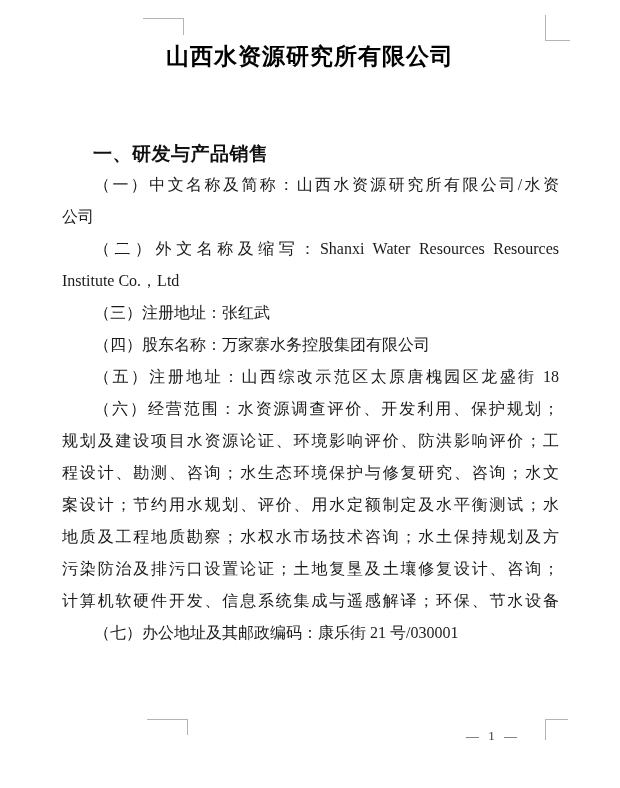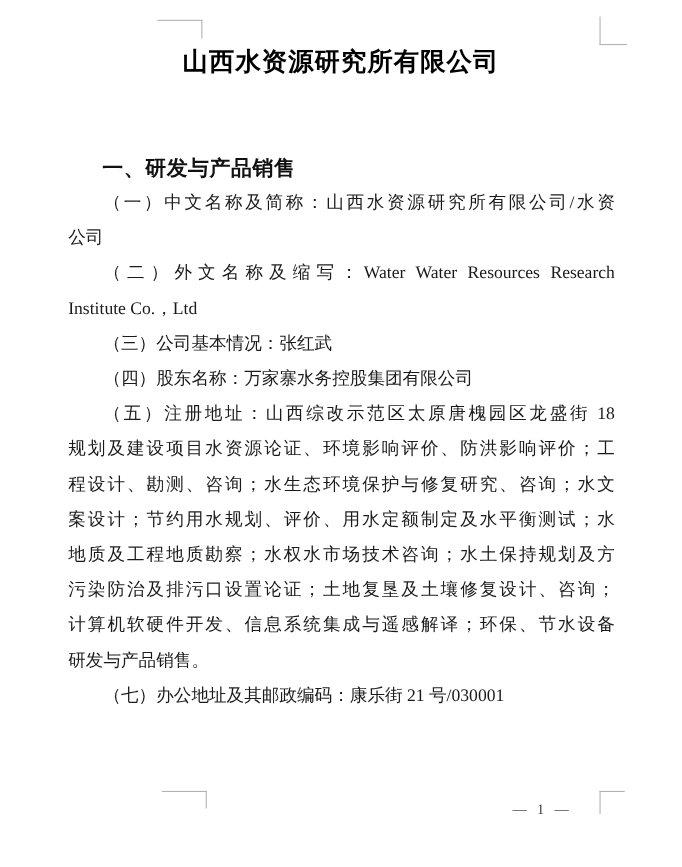--- a/index.html
+++ b/index.html
@@ -69,30 +69,30 @@
 
   <div class="title">
     <div>山西水资源研究所有限公司</div>
   </div>
 
   <div class="heading">一、研发与产品销售</div>
 
   <div class="body-lines" id="body-lines">
       <div class="line indent justify">（一）中文名称及简称：山西水资源研究所有限公司/水资</div>
       <div class="line">公司</div>
-      <div class="line indent justify">（二）外文名称及缩写：Water Water Resources Research</div>
+      <div class="line indent justify">（二）外文名称及缩写：Shanxi Water Resources Resources</div>
       <div class="line">Institute Co.，Ltd</div>
-      <div class="line indent">（三）公司基本情况：张红武</div>
+      <div class="line indent">（三）注册地址：张红武</div>
       <div class="line indent">（四）股东名称：万家寨水务控股集团有限公司</div>
       <div class="line indent justify">（五）注册地址：山西综改示范区太原唐槐园区龙盛街 18</div>
+      <div class="line indent justify">（六）经营范围：水资源调查评价、开发利用、保护规划；</div>
       <div class="line justify">规划及建设项目水资源论证、环境影响评价、防洪影响评价；工</div>
       <div class="line justify">程设计、勘测、咨询；水生态环境保护与修复研究、咨询；水文</div>
       <div class="line justify">案设计；节约用水规划、评价、用水定额制定及水平衡测试；水</div>
       <div class="line justify">地质及工程地质勘察；水权水市场技术咨询；水土保持规划及方</div>
       <div class="line justify">污染防治及排污口设置论证；土地复垦及土壤修复设计、咨询；</div>
       <div class="line justify">计算机软硬件开发、信息系统集成与遥感解译；环保、节水设备</div>
-      <div class="line">研发与产品销售。</div>
       <div class="line indent">（七）办公地址及其邮政编码：康乐街 21 号/030001</div>
     </div>
 
   <div class="pagenum">— 1 —</div>
 
 </div>
 
 </body></html>

